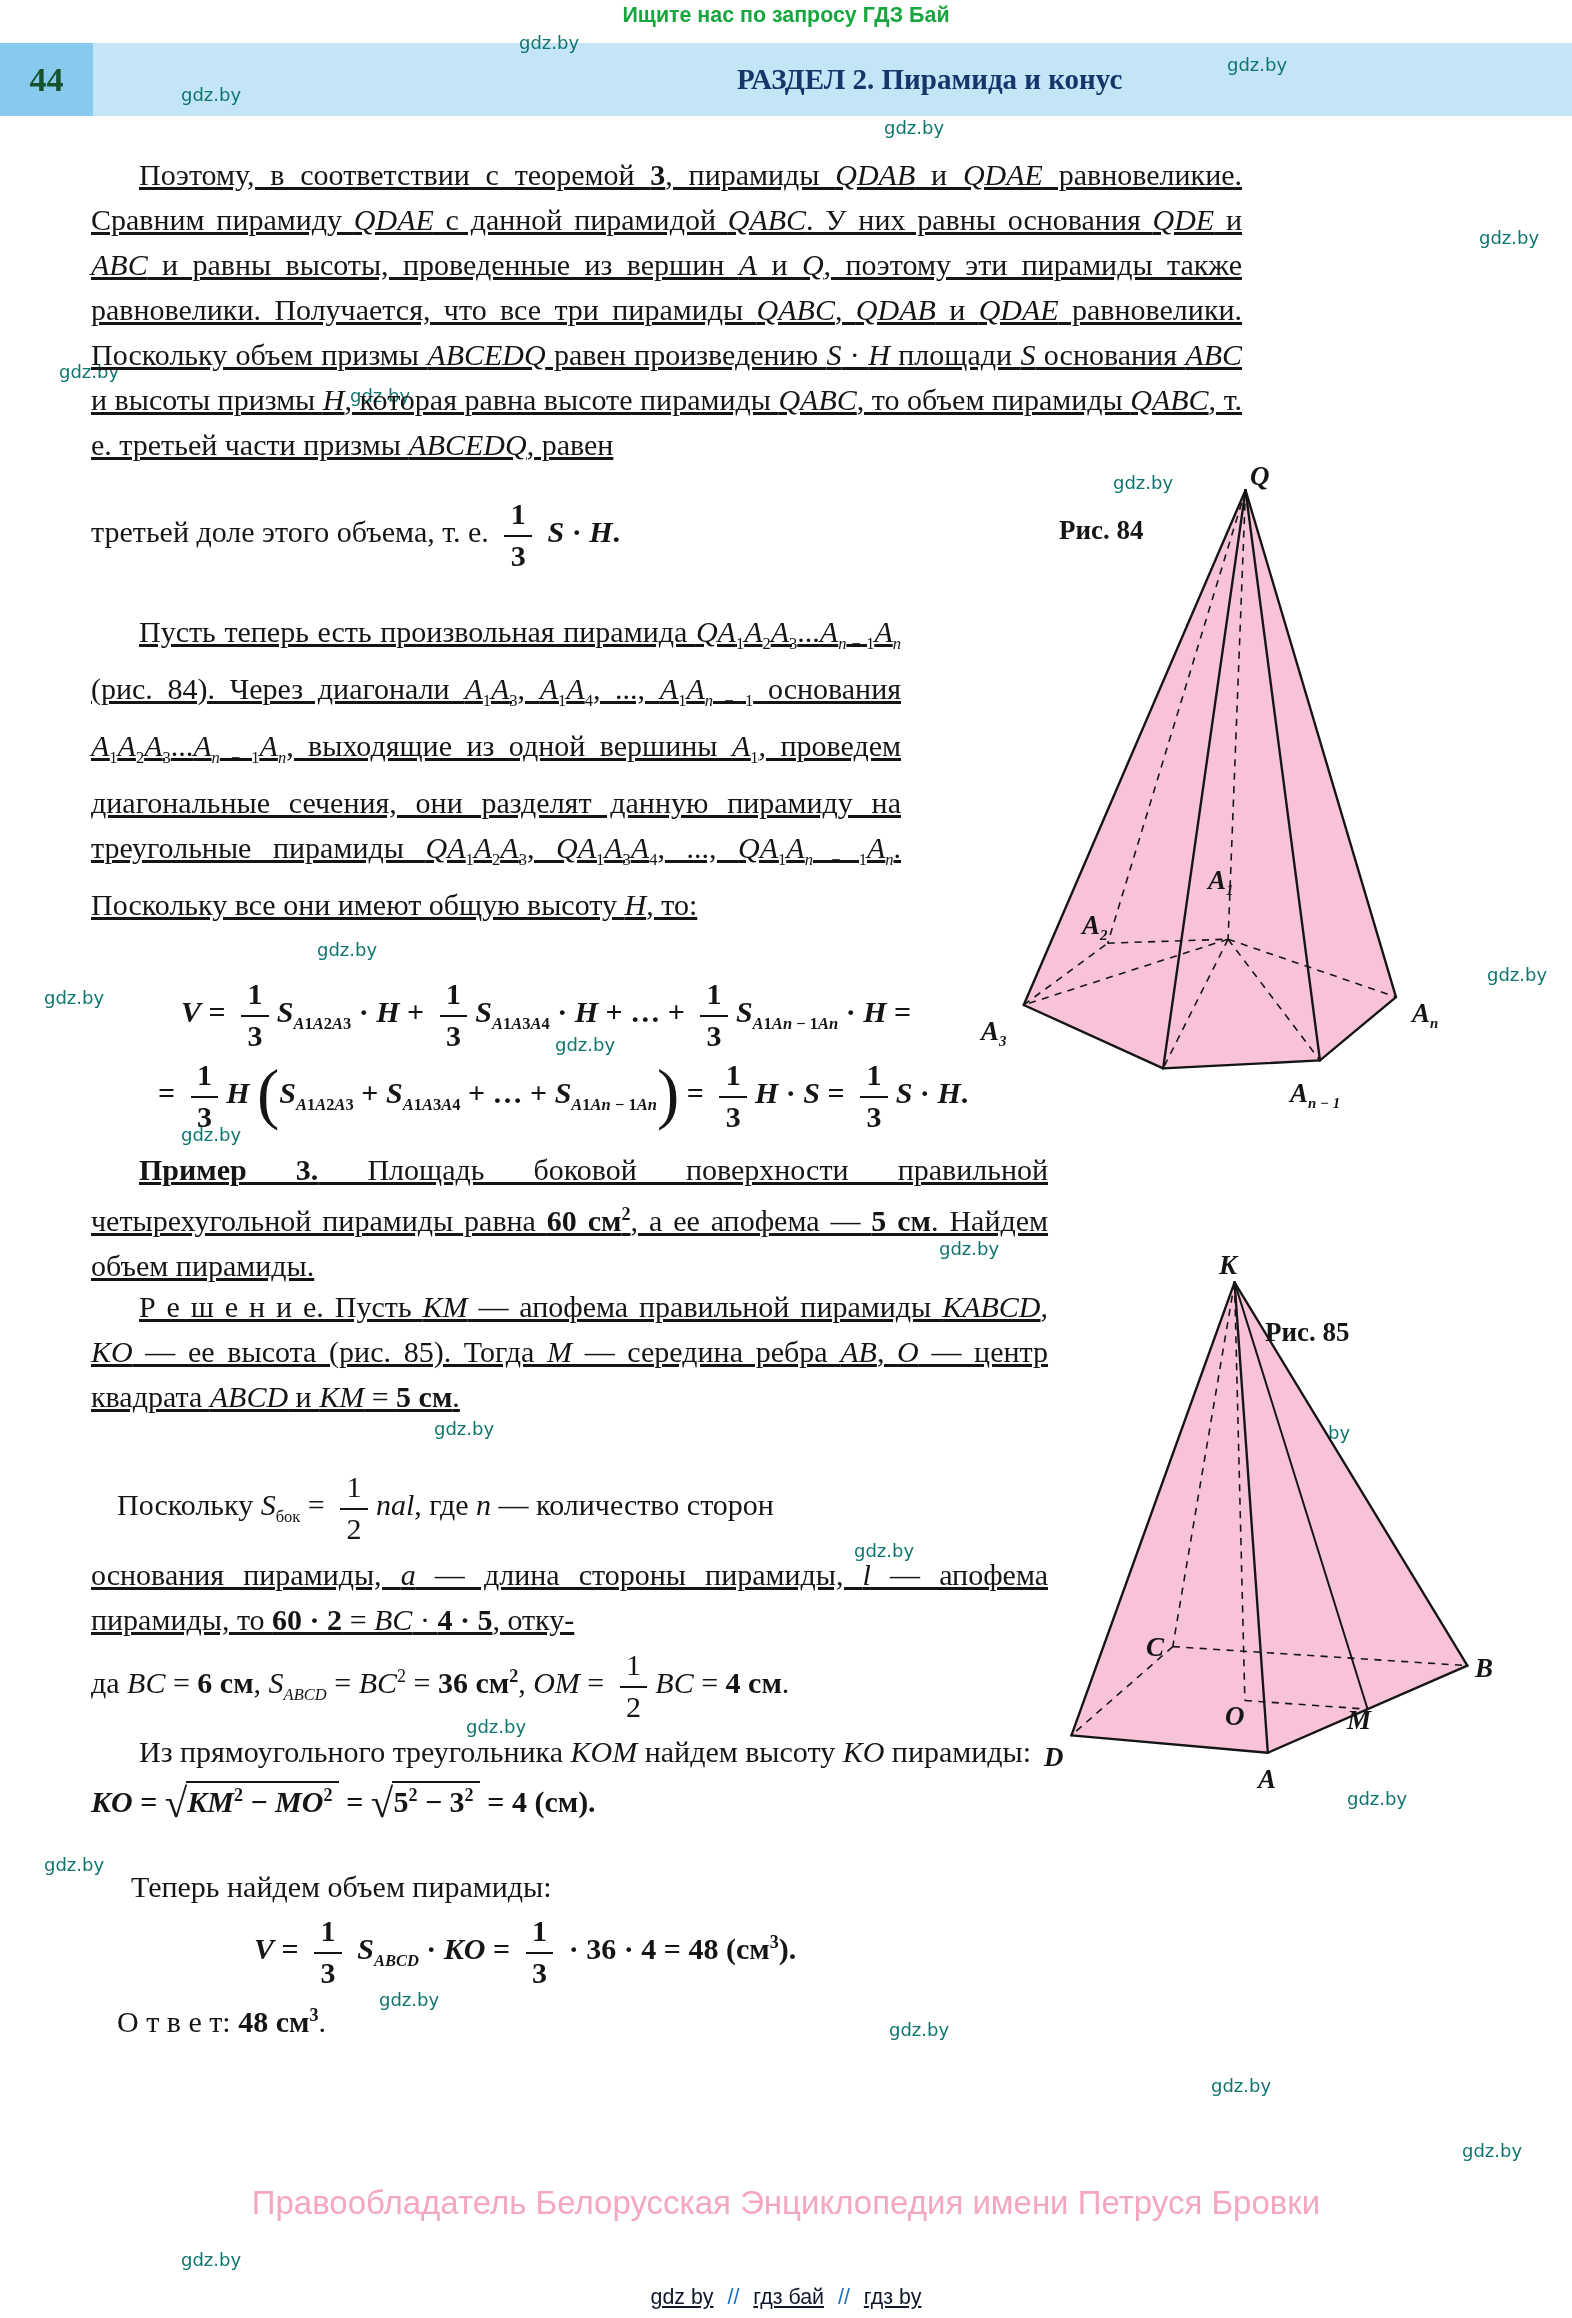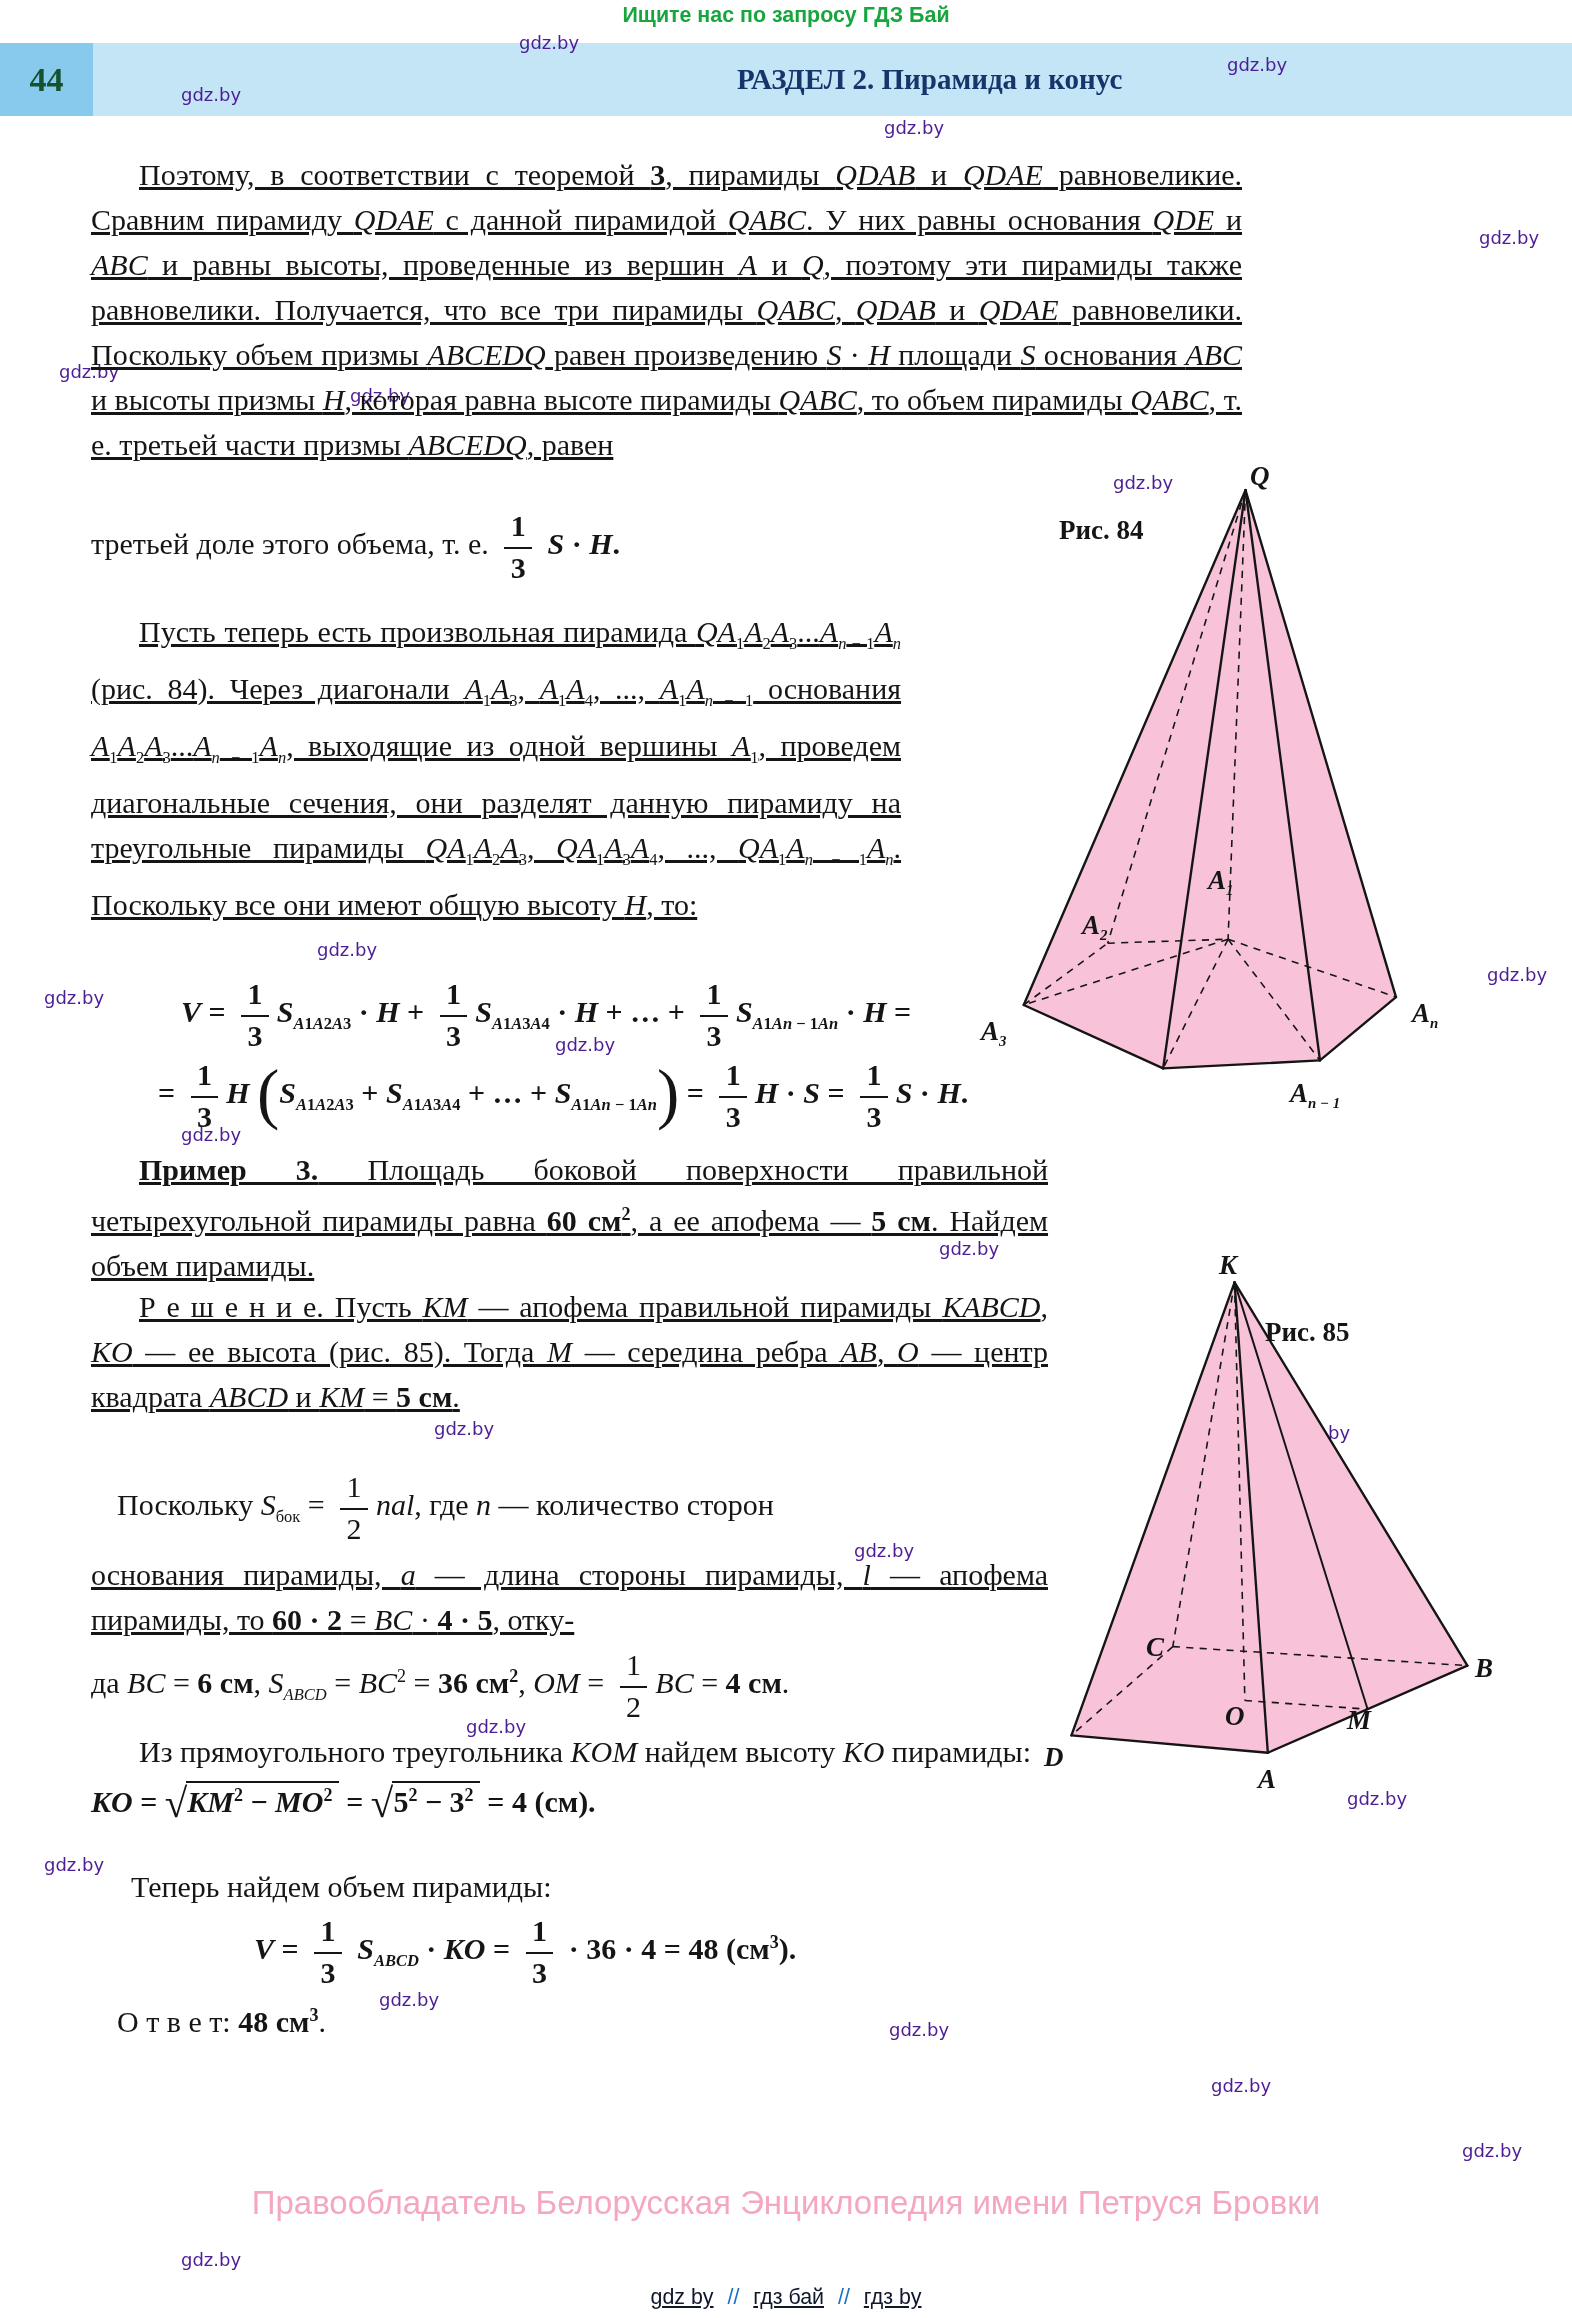--- a/index.html
+++ b/index.html
@@ -9,21 +9,21 @@
     background:#ffffff;
     font-family:"Liberation Serif",serif;
     color:#151515;
     overflow:hidden;
   }
   .abs{position:absolute;}
   
   .wm{
     position:absolute;
     font:18px "DejaVu Sans",sans-serif;
-    color:#4c1d95;
+    color:#0f766e;
     white-space:nowrap;
   }
   
   .banner{
     position:absolute;top:3.2px;left:0;width:100%;
     text-align:center;
     font:600 21.4px "Liberation Sans",sans-serif;
     color:#17a63d;
   }
   .hbar{position:absolute;top:43px;left:0;width:1572px;height:73px;background:#c3e5f6;}
@@ -126,21 +126,21 @@
 <span class="wm" style="left:1347px;top:1788px">gdz.by</span>
 <span class="wm" style="left:44px;top:1854px">gdz.by</span>
 <span class="wm" style="left:379px;top:1989px">gdz.by</span>
 <span class="wm" style="left:889px;top:2019px">gdz.by</span>
 <span class="wm" style="left:1211px;top:2075px">gdz.by</span>
 <span class="wm" style="left:1462px;top:2140px">gdz.by</span>
 <span class="wm" style="left:181px;top:2249px">gdz.by</span>
 
 <div class="para indent" style="left:91px;top:152px;width:1151px">Поэтому, в соответствии с теоремой <b>3</b>, пирамиды <i>QDAB</i> и <i>QDAE</i> равновеликие. Сравним пирамиду <i>QDAE</i> с данной пирамидой <i>QABC</i>. У них равны основания <i>QDE</i> и <i>ABC</i> и равны высоты, проведенные из вершин <i>A</i> и <i>Q</i>, поэтому эти пирамиды также равновелики. Получается, что все три пирамиды <i>QABC</i>, <i>QDAB</i> и <i>QDAE</i> равновелики. Поскольку объем призмы <i>ABCEDQ</i> равен произведению <i>S</i> · <i>H</i> площади <i>S</i> основания <i>ABC</i> и высоты призмы <i>H</i>, которая равна высоте пирамиды <i>QABC</i>, то объем пирамиды <i>QABC</i>, т. е. третьей части призмы <i>ABCEDQ</i>, равен</div>
 
-<div class="fline" style="left:91px;top:511px">третьей доле этого объема, т. е. <b><span class="fr">
+<div class="fline" style="left:91px;top:499px">третьей доле этого объема, т. е. <b><span class="fr">
         <span class="fn">1</span>
         <span class="fd">3</span>
       </span> <i>S</i> · <i>H</i>.</b></div>
 
 <div class="para indent" style="left:91px;top:609px;width:810px">Пусть теперь есть произвольная пирамида <i>QA</i><sub>1</sub><i>A</i><sub>2</sub><i>A</i><sub>3</sub>...<i>A</i><sub><i>n</i> − 1</sub><i>A</i><sub><i>n</i></sub> (рис. 84). Через диагонали <i>A</i><sub>1</sub><i>A</i><sub>3</sub>, <i>A</i><sub>1</sub><i>A</i><sub>4</sub>, ..., <i>A</i><sub>1</sub><i>A</i><sub><i>n</i> − 1</sub> основания <i>A</i><sub>1</sub><i>A</i><sub>2</sub><i>A</i><sub>3</sub>...<i>A</i><sub><i>n</i> − 1</sub><i>A</i><sub><i>n</i></sub>, выходящие из одной вершины <i>A</i><sub>1</sub>, проведем диагональные сечения, они разделят данную пирамиду на треугольные пирамиды <i>QA</i><sub>1</sub><i>A</i><sub>2</sub><i>A</i><sub>3</sub>, <i>QA</i><sub>1</sub><i>A</i><sub>3</sub><i>A</i><sub>4</sub>, ..., <i>QA</i><sub>1</sub><i>A</i><sub><i>n</i> − 1</sub><i>A</i><sub><i>n</i></sub>. Поскольку все они имеют общую высоту <i>H</i>, то:</div>
 
 <div class="fline bold" style="left:181px;top:979px"><i>V</i> = <span class="fr">
       <span class="fn">1</span>
       <span class="fd">3</span>
     </span><i>S</i><sub><i>A</i>1<i>A</i>2<i>A</i>3</sub> · <i>H</i> + <span class="fr">

